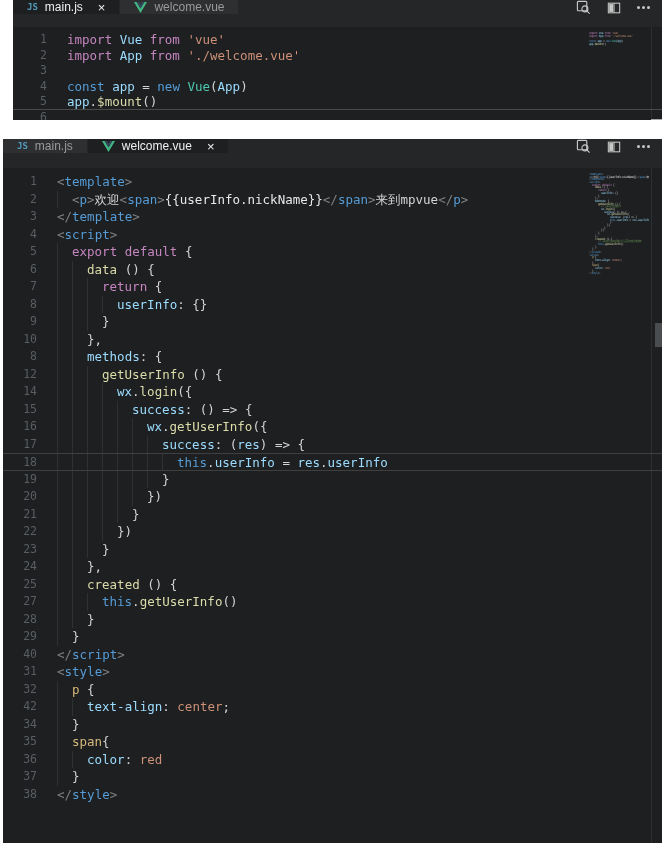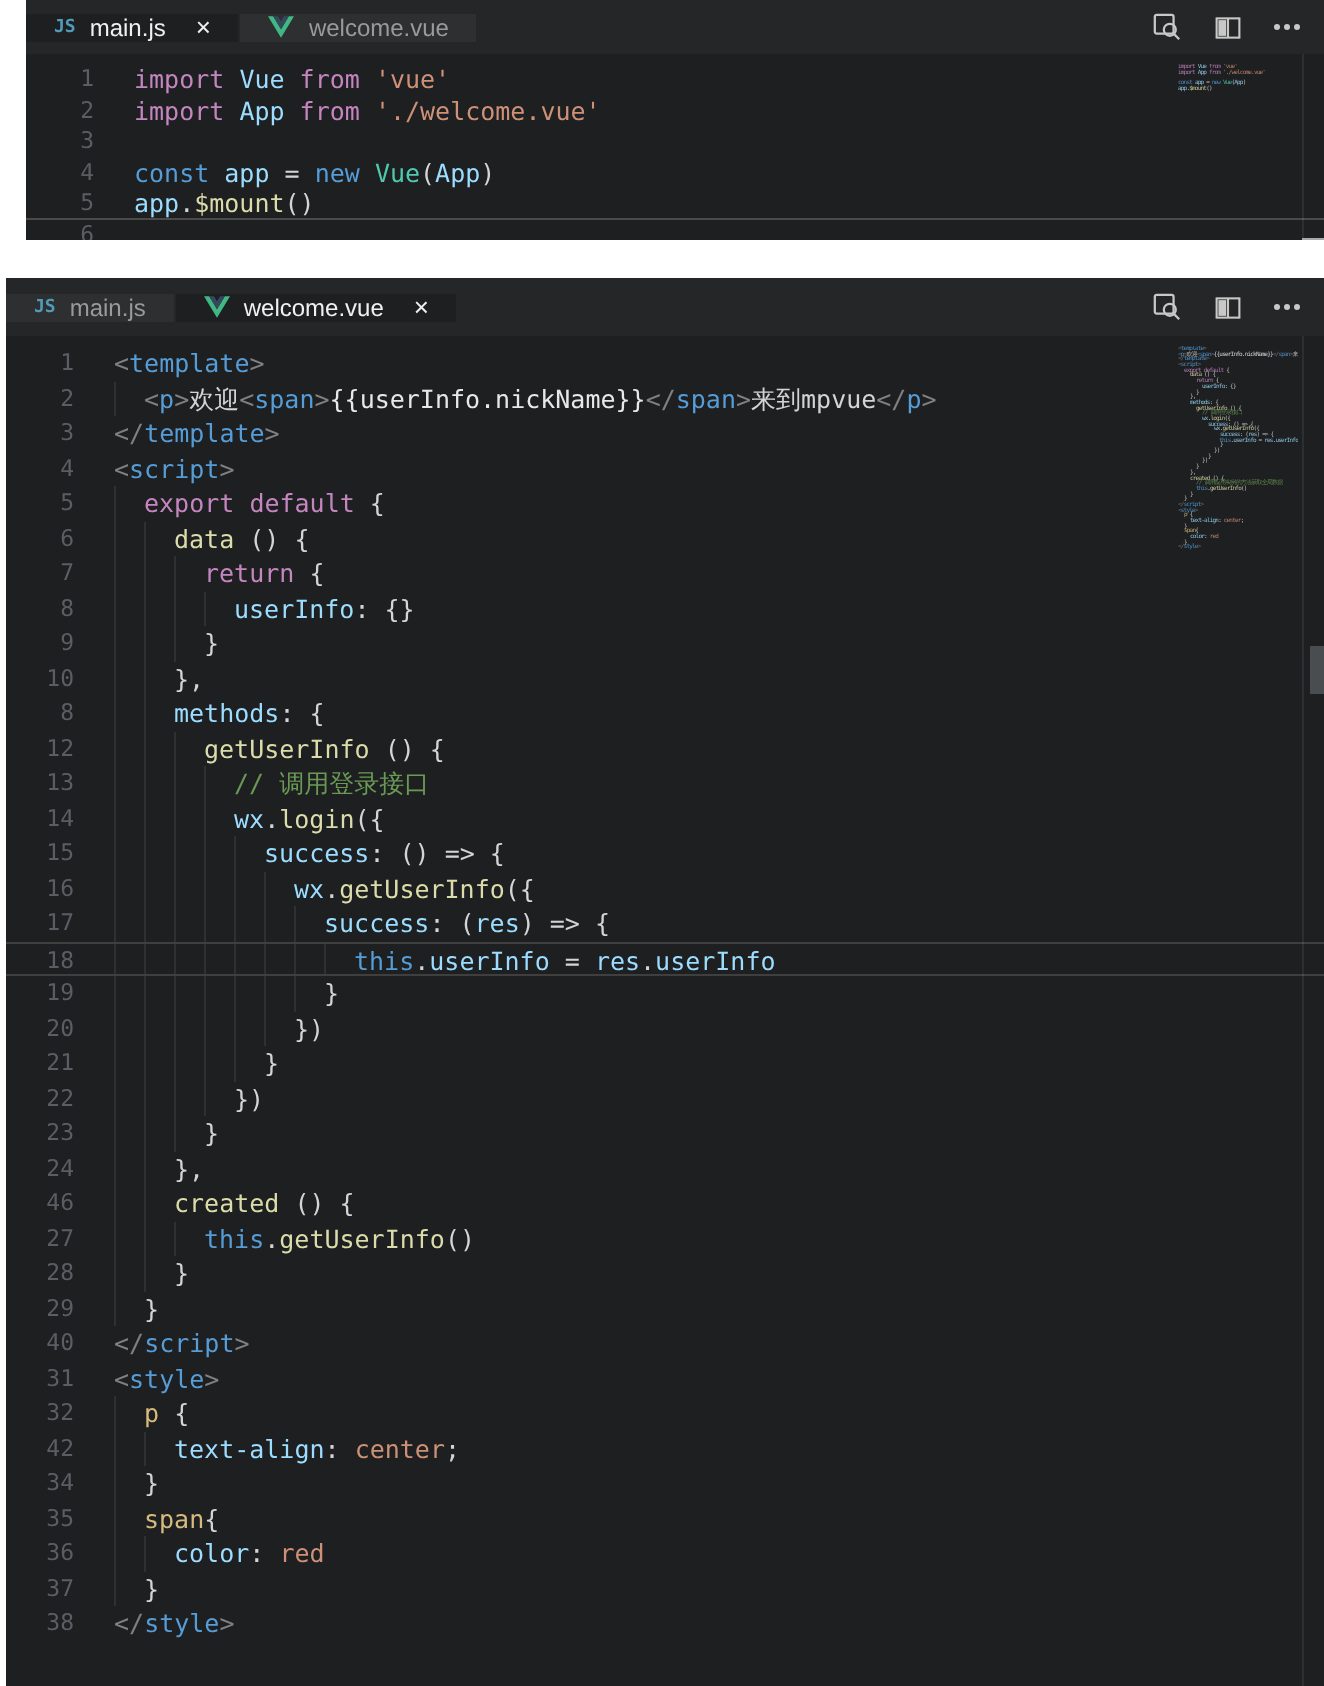--- a/index.html
+++ b/index.html
@@ -3,21 +3,21 @@
 <meta charset="utf-8">
 <style>
   * { margin:0; padding:0; box-sizing:border-box; }
   html,body { background:#ffffff; }
   .page { position:relative; width:662px; height:843px; background:#ffffff; overflow:hidden;
           font-family:"Liberation Sans", sans-serif; }
   .panel { position:absolute; background:#1d1f21; overflow:hidden; }
   .panel0 { left:13px; top:0; width:649px; height:120px; }
   .panel1 { left:3px; top:139px; width:659px; height:704px; }
 
-  .tabbar { display:flex; align-items:center; background:#252627; position:relative; z-index:3; }
+  .tabbar { display:flex; align-items:flex-start; background:#252627; position:relative; z-index:3; }
   .panel0 .tabbar { height:27px; }
   .panel1 .tabbar { height:29px; }
   .tab { display:flex; align-items:center; gap:7px; padding:0 14px; font-size:12px;
          color:#9a9a9a; background:#2d2f30; cursor:pointer; }
   .tab.active { background:#1d1f21; color:#f0f0f0; }
   .tab + .tab { margin-left:1px; }
   .ticon { display:flex; align-items:center; }
   .js-badge { color:#519aba; font-weight:bold; font-size:9px; font-family:"DejaVu Sans Mono", monospace; }
   .tclose { font-size:13px; margin-left:8px; color:inherit; line-height:1; }
   .actions { margin-left:auto; display:flex; align-items:center; gap:16px; padding-right:12px; }
@@ -160,33 +160,32 @@
           <div class="cline"><span class="ln">3</span><span class="ct"><span style="color:#808080">&lt;/</span><span style="color:#569cd6">template</span><span style="color:#808080">&gt;</span></span></div>
           <div class="cline"><span class="ln">4</span><span class="ct"><span style="color:#808080">&lt;</span><span style="color:#569cd6">script</span><span style="color:#808080">&gt;</span></span></div>
           <div class="cline"><span class="ln">5</span><span class="ct"><span class="ig"></span><span style="color:#c586c0">export </span><span style="color:#c586c0">default </span><span style="color:#d4d4d4">{</span></span></div>
           <div class="cline"><span class="ln">6</span><span class="ct"><span class="ig"></span><span class="ig"></span><span style="color:#dcdcaa">data </span><span style="color:#d4d4d4">() {</span></span></div>
           <div class="cline"><span class="ln">7</span><span class="ct"><span class="ig"></span><span class="ig"></span><span class="ig"></span><span style="color:#c586c0">return </span><span style="color:#d4d4d4">{</span></span></div>
           <div class="cline"><span class="ln">8</span><span class="ct"><span class="ig"></span><span class="ig"></span><span class="ig"></span><span class="ig"></span><span style="color:#9cdcfe">userInfo</span><span style="color:#d4d4d4">: {}</span></span></div>
           <div class="cline"><span class="ln">9</span><span class="ct"><span class="ig"></span><span class="ig"></span><span class="ig"></span><span style="color:#d4d4d4">}</span></span></div>
           <div class="cline"><span class="ln">10</span><span class="ct"><span class="ig"></span><span class="ig"></span><span style="color:#d4d4d4">},</span></span></div>
           <div class="cline"><span class="ln">8</span><span class="ct"><span class="ig"></span><span class="ig"></span><span style="color:#9cdcfe">methods</span><span style="color:#d4d4d4">: {</span></span></div>
           <div class="cline"><span class="ln">12</span><span class="ct"><span class="ig"></span><span class="ig"></span><span class="ig"></span><span style="color:#dcdcaa">getUserInfo </span><span style="color:#d4d4d4">() {</span></span></div>
-          <div class="cline"><span class="ln">13</span><span class="ct"><span class="ig"></span><span class="ig"></span><span class="ig"></span><span class="ig"></span><span style="color:#6a9955">// 调用登录接口</span></span></div>
           <div class="cline"><span class="ln">14</span><span class="ct"><span class="ig"></span><span class="ig"></span><span class="ig"></span><span class="ig"></span><span style="color:#9cdcfe">wx</span><span style="color:#d4d4d4">.</span><span style="color:#dcdcaa">login</span><span style="color:#d4d4d4">({</span></span></div>
           <div class="cline"><span class="ln">15</span><span class="ct"><span class="ig"></span><span class="ig"></span><span class="ig"></span><span class="ig"></span><span class="ig"></span><span style="color:#9cdcfe">success</span><span style="color:#d4d4d4">: () =&gt; {</span></span></div>
           <div class="cline"><span class="ln">16</span><span class="ct"><span class="ig"></span><span class="ig"></span><span class="ig"></span><span class="ig"></span><span class="ig"></span><span class="ig"></span><span style="color:#9cdcfe">wx</span><span style="color:#d4d4d4">.</span><span style="color:#dcdcaa">getUserInfo</span><span style="color:#d4d4d4">({</span></span></div>
           <div class="cline"><span class="ln">17</span><span class="ct"><span class="ig"></span><span class="ig"></span><span class="ig"></span><span class="ig"></span><span class="ig"></span><span class="ig"></span><span class="ig"></span><span style="color:#9cdcfe">success</span><span style="color:#d4d4d4">: (</span><span style="color:#9cdcfe">res</span><span style="color:#d4d4d4">) =&gt; {</span></span></div>
           <div class="cline cur"><span class="ln">18</span><span class="ct"><span class="ig"></span><span class="ig"></span><span class="ig"></span><span class="ig"></span><span class="ig"></span><span class="ig"></span><span class="ig"></span><span class="ig"></span><span style="color:#569cd6">this</span><span style="color:#d4d4d4">.</span><span style="color:#9cdcfe">userInfo</span><span style="color:#d4d4d4"> = </span><span style="color:#9cdcfe">res</span><span style="color:#d4d4d4">.</span><span style="color:#9cdcfe">userInfo</span></span></div>
           <div class="cline"><span class="ln">19</span><span class="ct"><span class="ig"></span><span class="ig"></span><span class="ig"></span><span class="ig"></span><span class="ig"></span><span class="ig"></span><span class="ig"></span><span style="color:#d4d4d4">}</span></span></div>
           <div class="cline"><span class="ln">20</span><span class="ct"><span class="ig"></span><span class="ig"></span><span class="ig"></span><span class="ig"></span><span class="ig"></span><span class="ig"></span><span style="color:#d4d4d4">})</span></span></div>
           <div class="cline"><span class="ln">21</span><span class="ct"><span class="ig"></span><span class="ig"></span><span class="ig"></span><span class="ig"></span><span class="ig"></span><span style="color:#d4d4d4">}</span></span></div>
           <div class="cline"><span class="ln">22</span><span class="ct"><span class="ig"></span><span class="ig"></span><span class="ig"></span><span class="ig"></span><span style="color:#d4d4d4">})</span></span></div>
           <div class="cline"><span class="ln">23</span><span class="ct"><span class="ig"></span><span class="ig"></span><span class="ig"></span><span style="color:#d4d4d4">}</span></span></div>
           <div class="cline"><span class="ln">24</span><span class="ct"><span class="ig"></span><span class="ig"></span><span style="color:#d4d4d4">},</span></span></div>
-          <div class="cline"><span class="ln">46</span><span class="ct"><span class="ig"></span><span class="ig"></span><span style="color:#dcdcaa">created </span><span style="color:#d4d4d4">() {</span></span></div>
+          <div class="cline"><span class="ln">25</span><span class="ct"><span class="ig"></span><span class="ig"></span><span style="color:#dcdcaa">created </span><span style="color:#d4d4d4">() {</span></span></div>
           <div class="cline"><span class="ln">27</span><span class="ct"><span class="ig"></span><span class="ig"></span><span class="ig"></span><span style="color:#569cd6">this</span><span style="color:#d4d4d4">.</span><span style="color:#dcdcaa">getUserInfo</span><span style="color:#d4d4d4">()</span></span></div>
           <div class="cline"><span class="ln">28</span><span class="ct"><span class="ig"></span><span class="ig"></span><span style="color:#d4d4d4">}</span></span></div>
           <div class="cline"><span class="ln">29</span><span class="ct"><span class="ig"></span><span style="color:#d4d4d4">}</span></span></div>
           <div class="cline"><span class="ln">40</span><span class="ct"><span style="color:#808080">&lt;/</span><span style="color:#569cd6">script</span><span style="color:#808080">&gt;</span></span></div>
           <div class="cline"><span class="ln">31</span><span class="ct"><span style="color:#808080">&lt;</span><span style="color:#569cd6">style</span><span style="color:#808080">&gt;</span></span></div>
           <div class="cline"><span class="ln">32</span><span class="ct"><span class="ig"></span><span style="color:#d7ba7d">p </span><span style="color:#d4d4d4">{</span></span></div>
           <div class="cline"><span class="ln">42</span><span class="ct"><span class="ig"></span><span class="ig"></span><span style="color:#9cdcfe">text-align</span><span style="color:#d4d4d4">: </span><span style="color:#ce9178">center</span><span style="color:#d4d4d4">;</span></span></div>
           <div class="cline"><span class="ln">34</span><span class="ct"><span class="ig"></span><span style="color:#d4d4d4">}</span></span></div>
           <div class="cline"><span class="ln">35</span><span class="ct"><span class="ig"></span><span style="color:#d7ba7d">span</span><span style="color:#d4d4d4">{</span></span></div>
           <div class="cline"><span class="ln">36</span><span class="ct"><span class="ig"></span><span class="ig"></span><span style="color:#9cdcfe">color</span><span style="color:#d4d4d4">: </span><span style="color:#ce9178">red</span></span></div>

